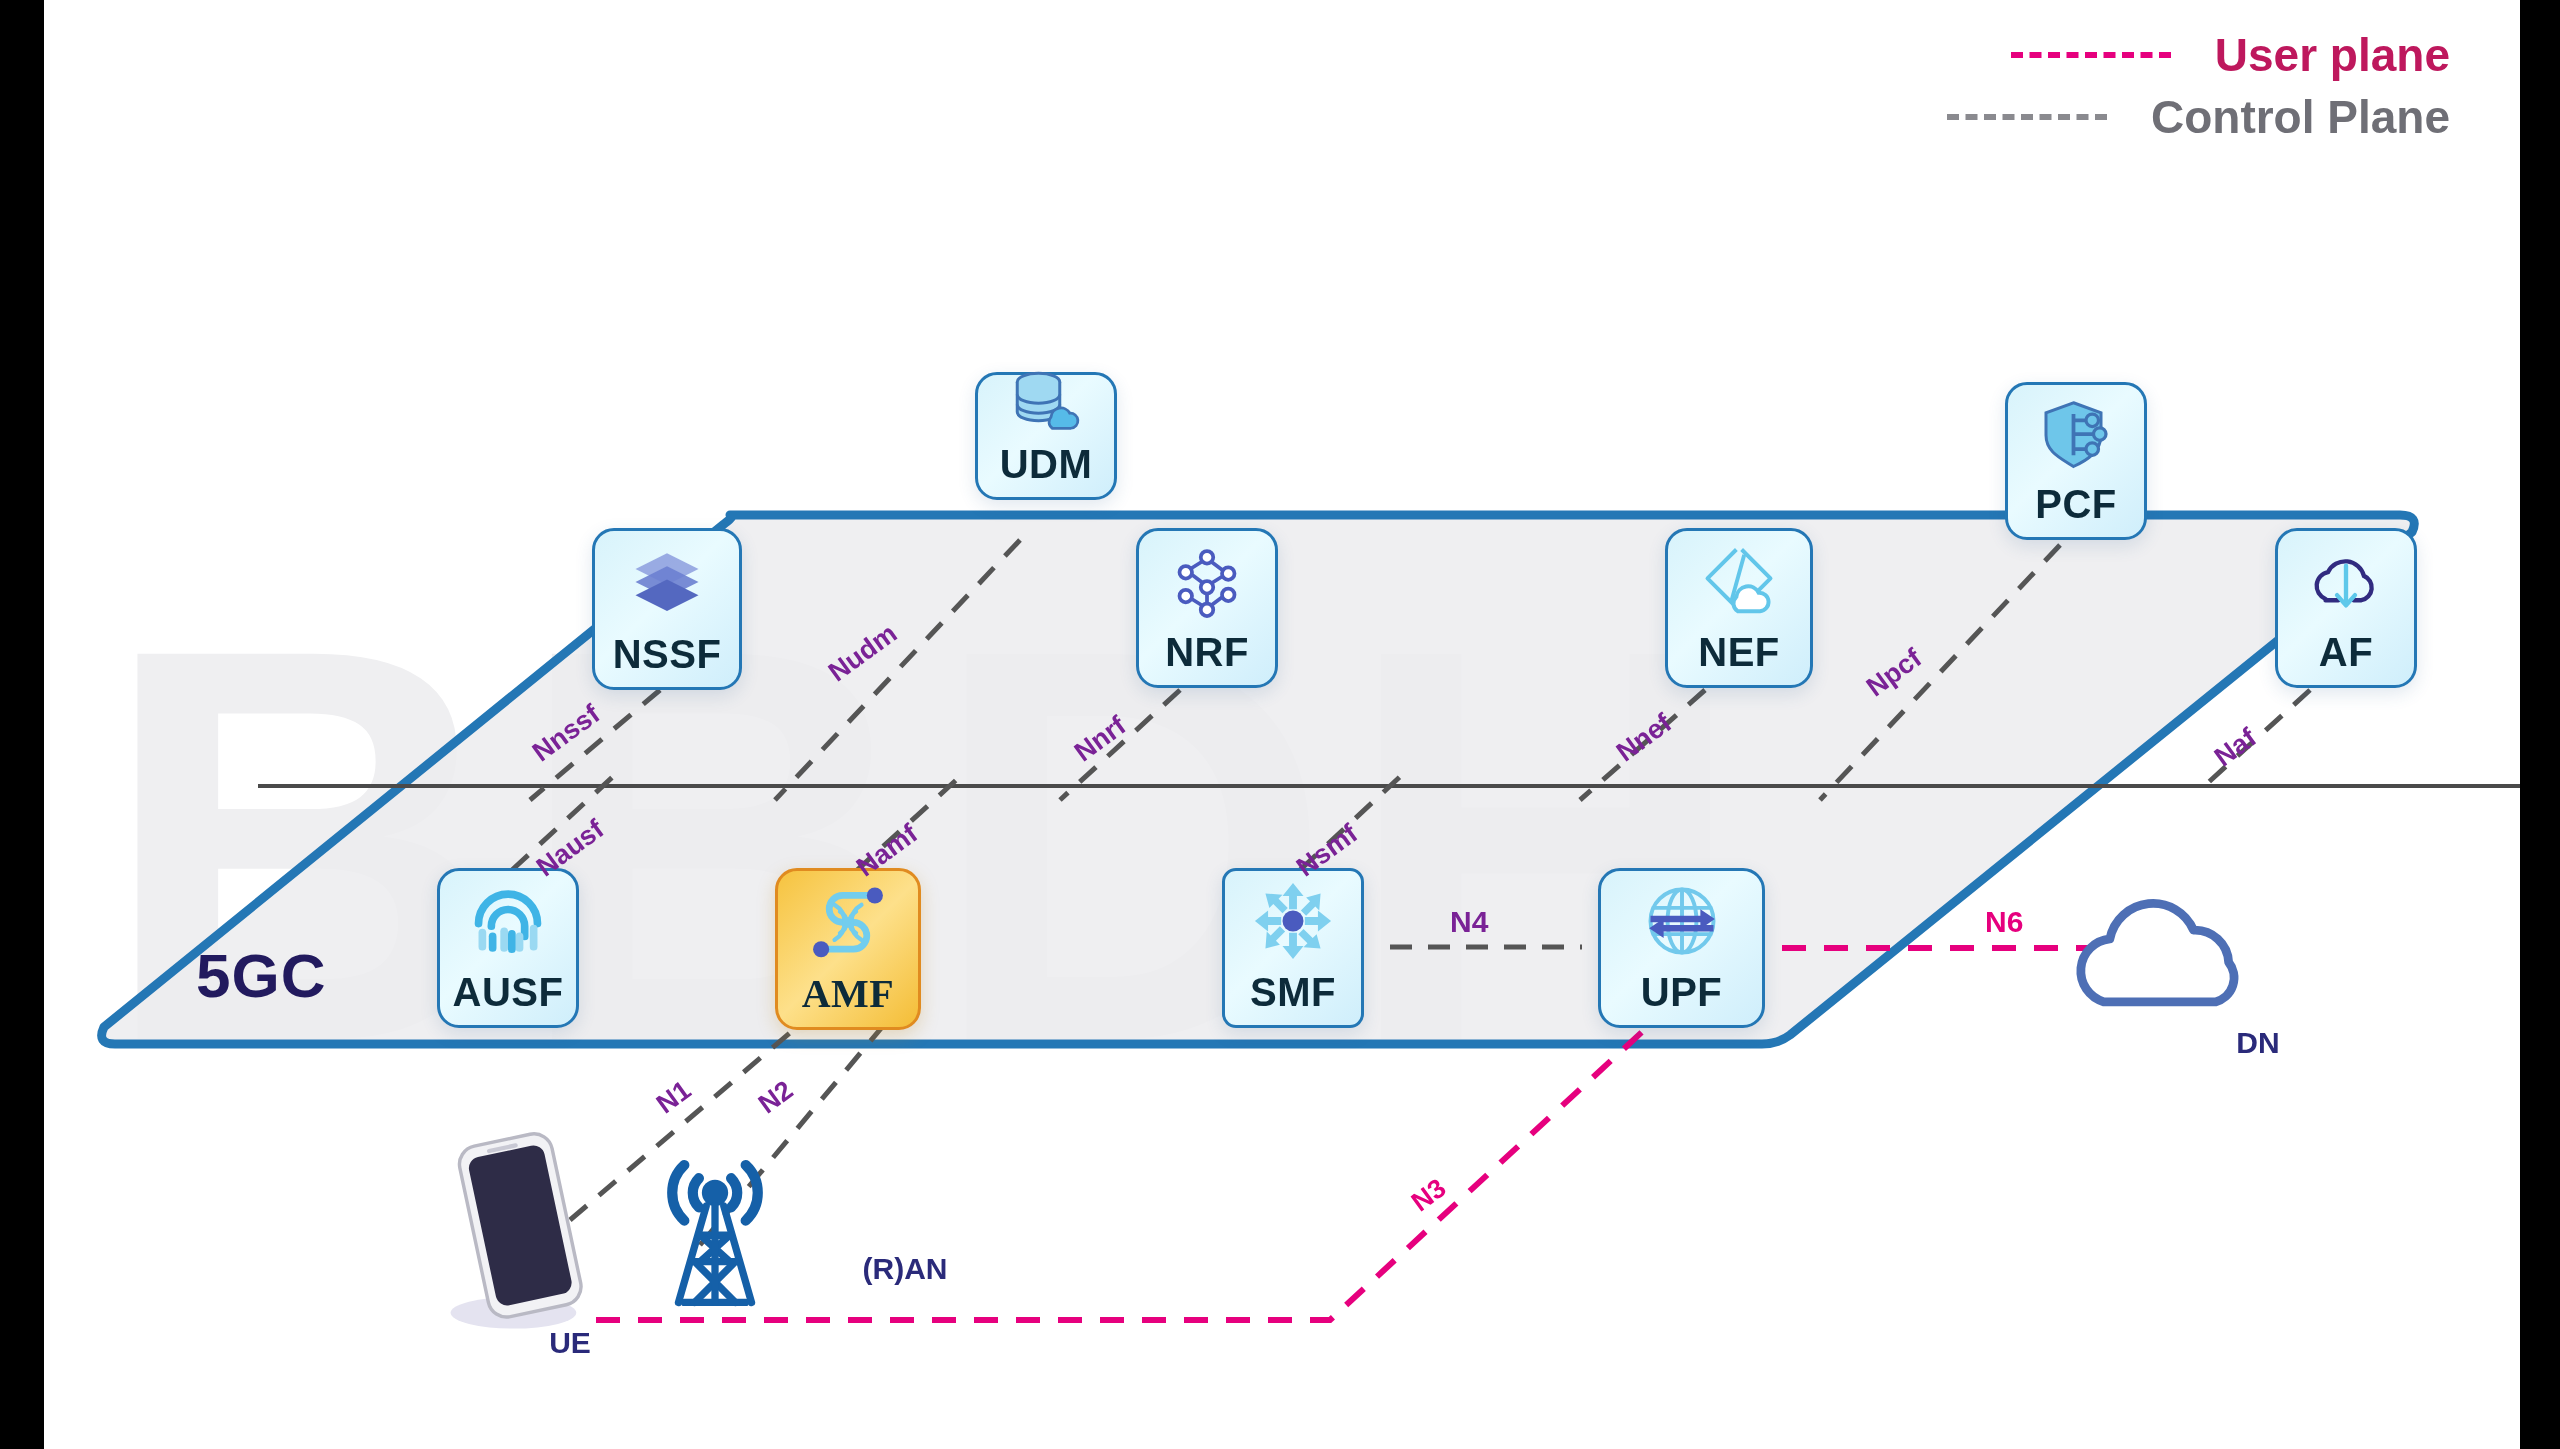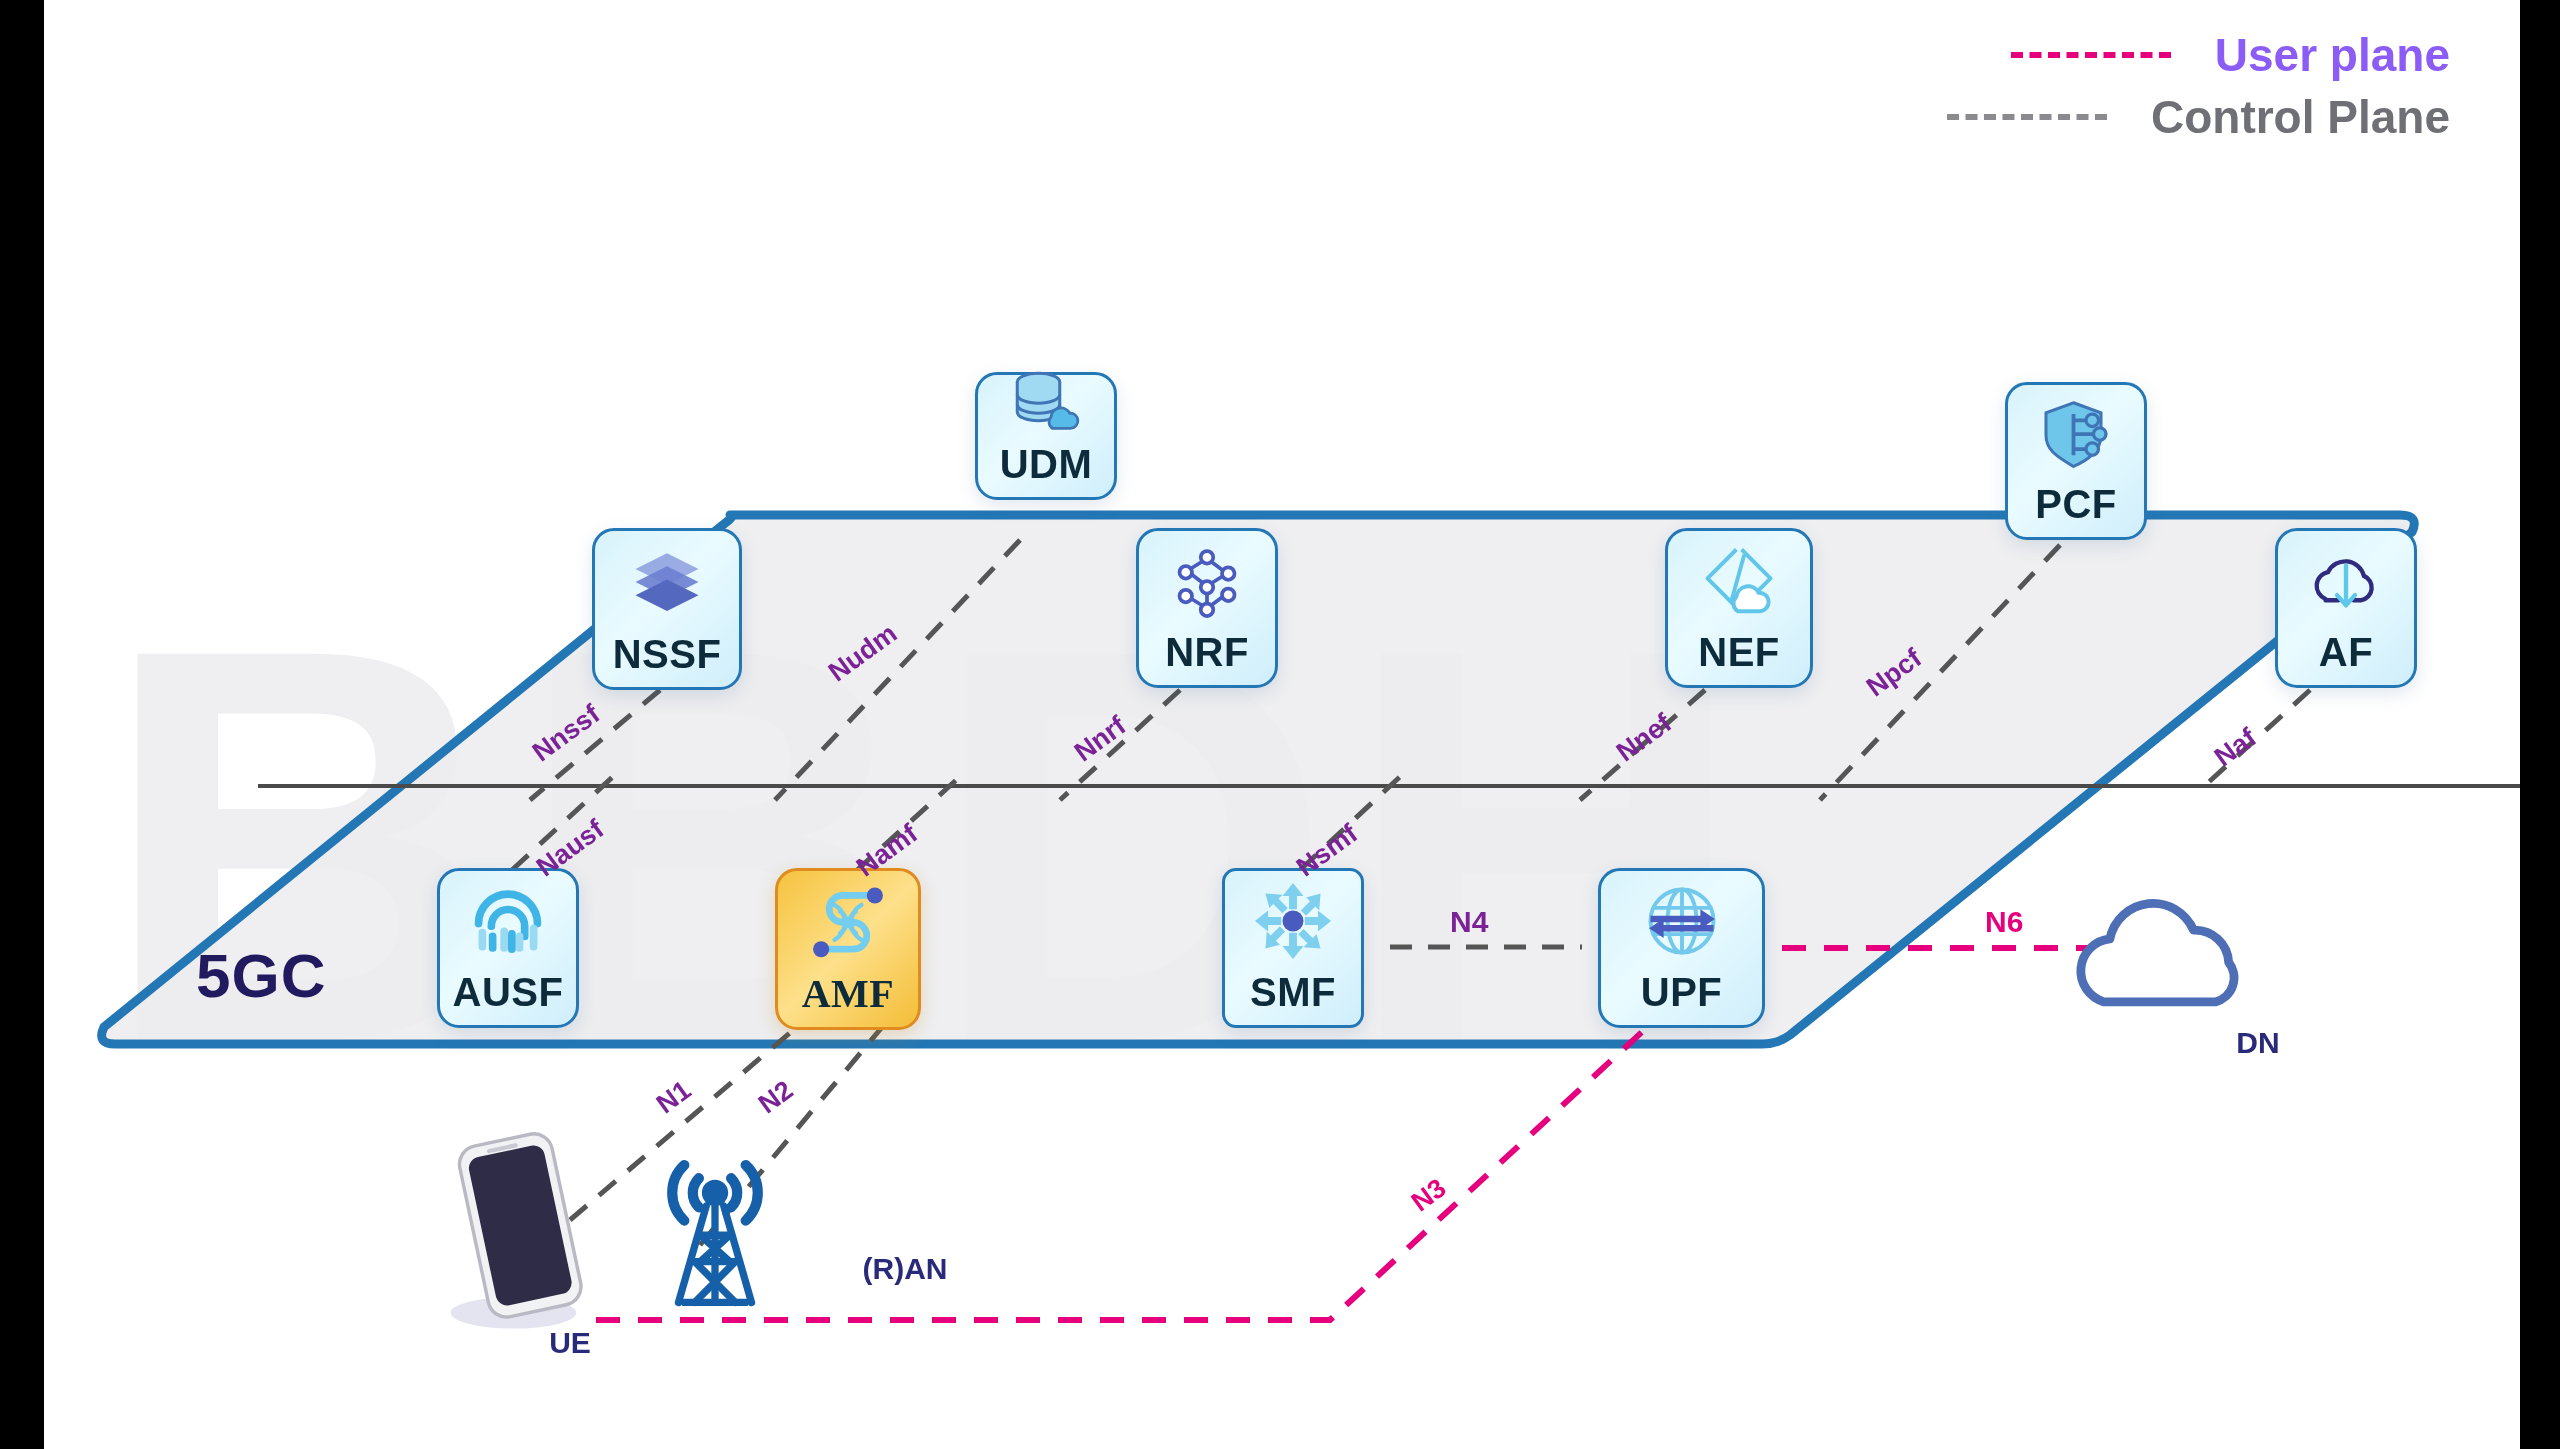--- a/index.html
+++ b/index.html
@@ -23,21 +23,21 @@
   
   svg.layer{position:absolute;left:0;top:0;width:2560px;height:1449px;overflow:visible;}
   #svg-base{z-index:1;}
   #svg-links{z-index:4;}
 
   
   #legend{position:absolute;right:110px;top:24px;z-index:30;}
   .leg-row{display:flex;align-items:center;justify-content:flex-end;height:62px;}
   .leg-dash{width:160px;height:0;border-top:6px dashed #E6007E;margin-right:44px;}
   .leg-dash.cp{border-top-color:#8a8a8f;}
-  .leg-lbl{font-size:46px;font-weight:bold;color:#8b5cf6;white-space:nowrap;}
+  .leg-lbl{font-size:46px;font-weight:bold;color:#be185d;white-space:nowrap;}
   .leg-lbl.cp{color:#6f6f76;}
 
   
   .nf{
     position:absolute;z-index:10;
     border:3px solid #2477b5;border-radius:22px;
     background:linear-gradient(135deg,#d8f3fb 0%,#e9fbff 45%,#cfeefb 100%);
     box-shadow:0 6px 18px rgba(40,90,140,.14);
     display:flex;flex-direction:column;align-items:center;justify-content:flex-end;
     padding-bottom:10px;box-sizing:border-box;

